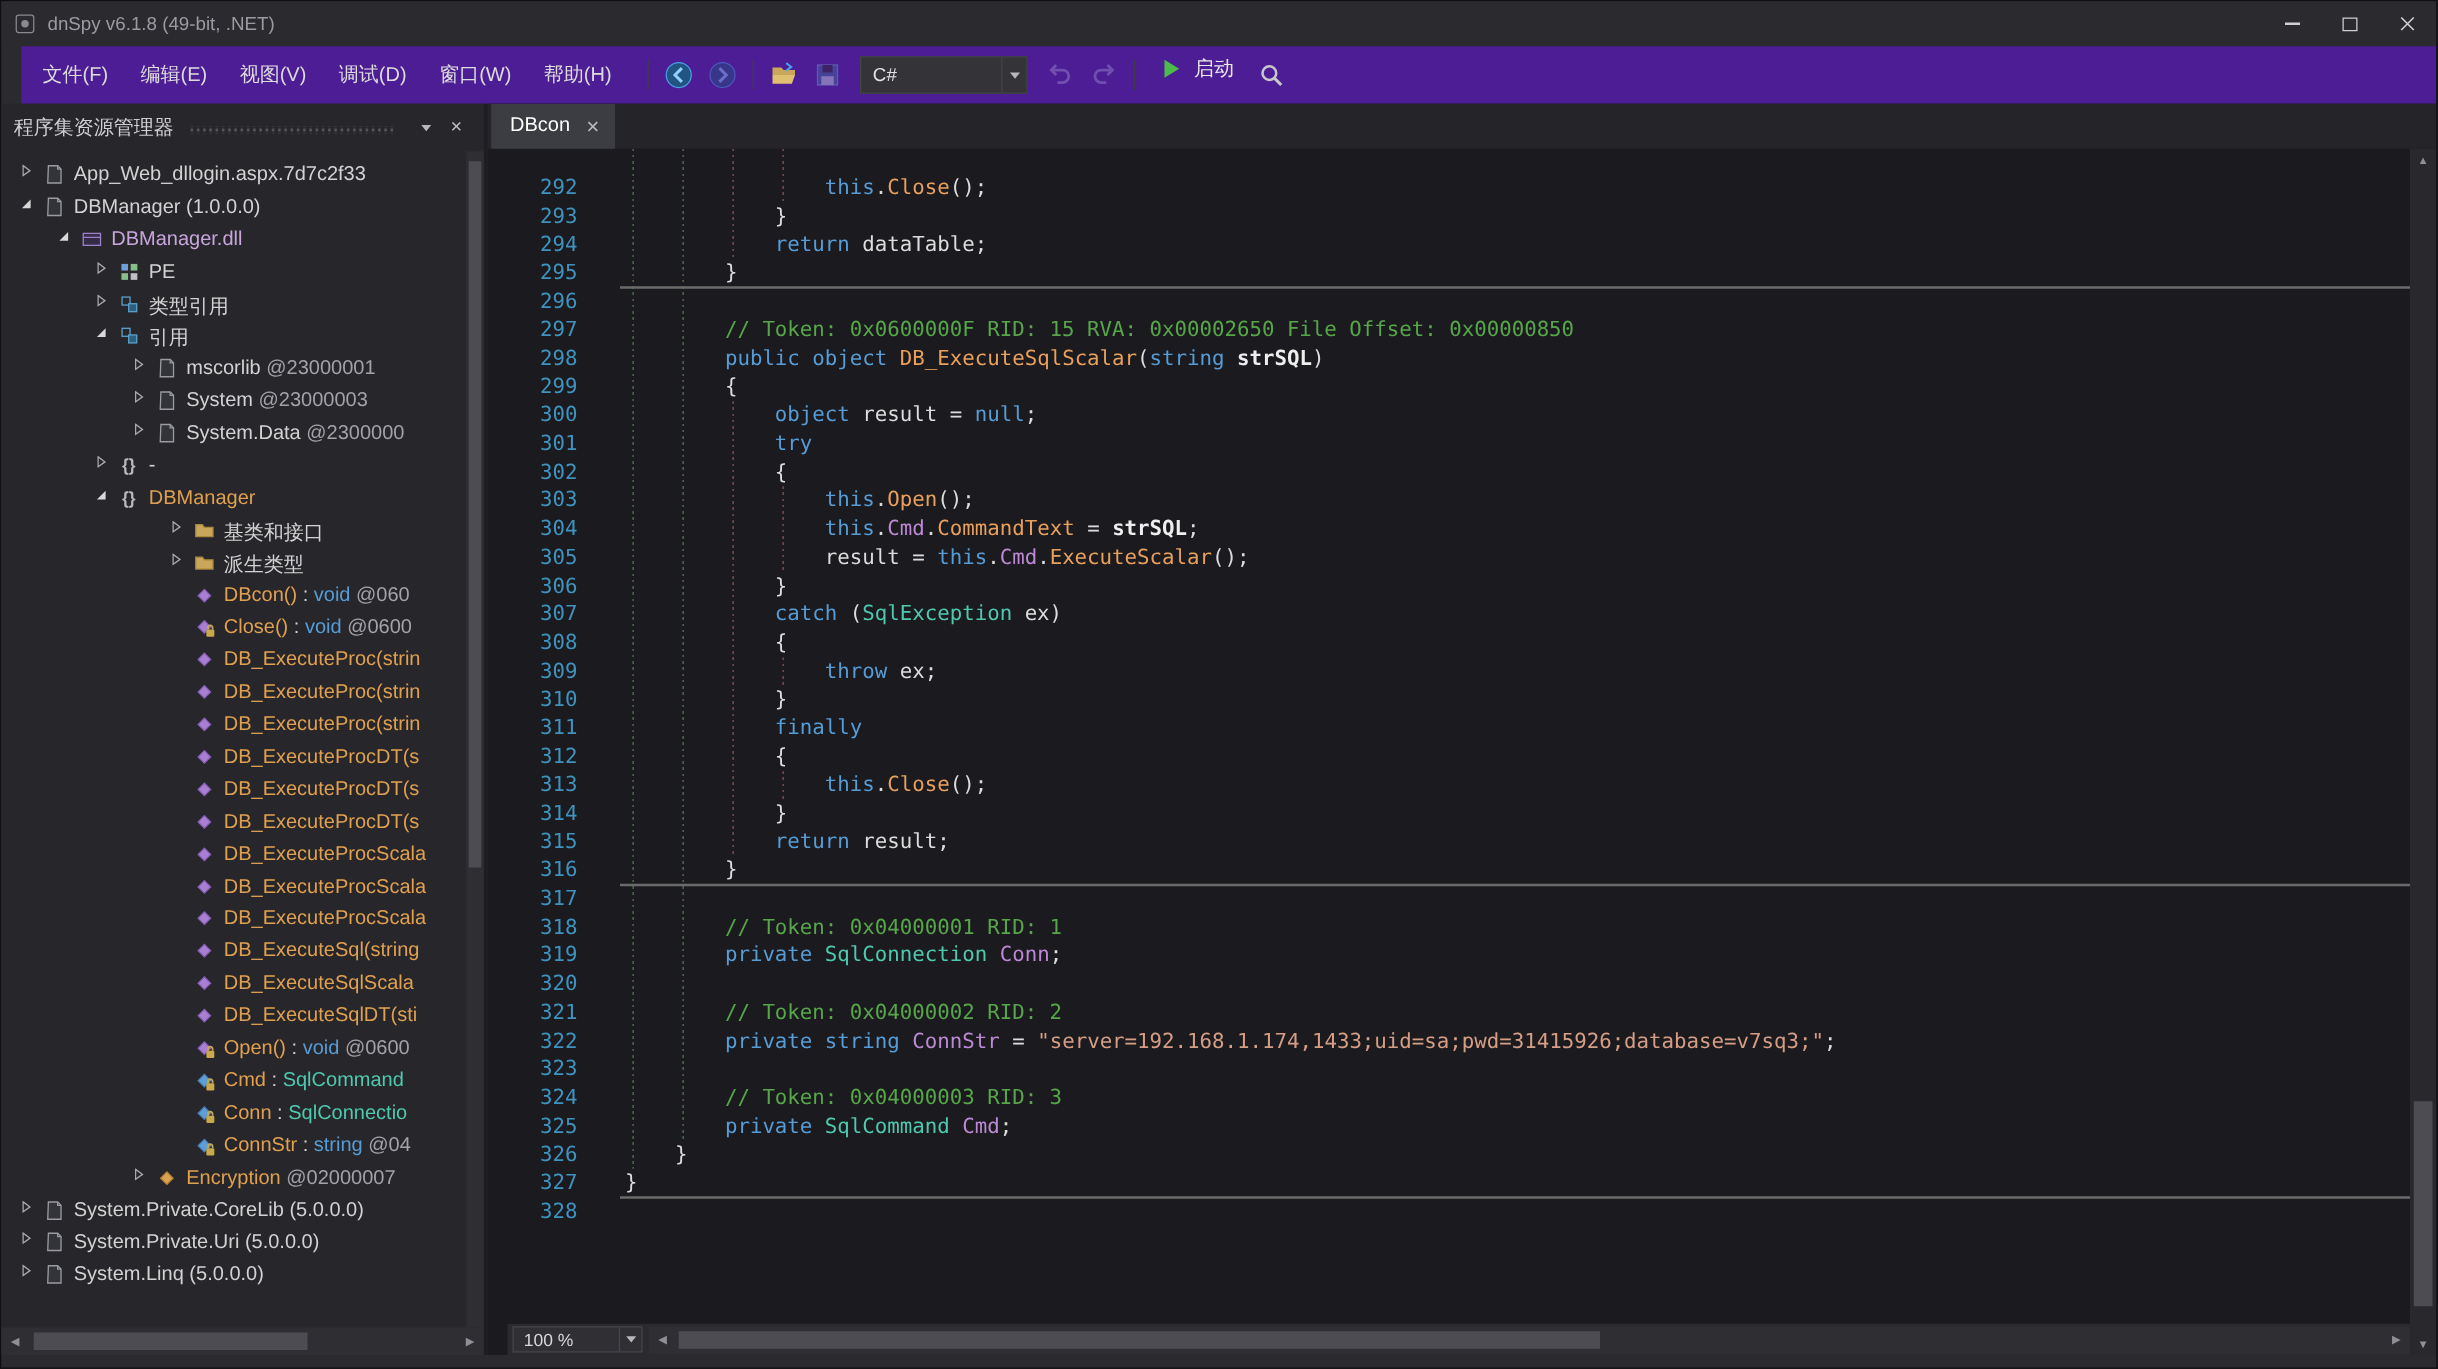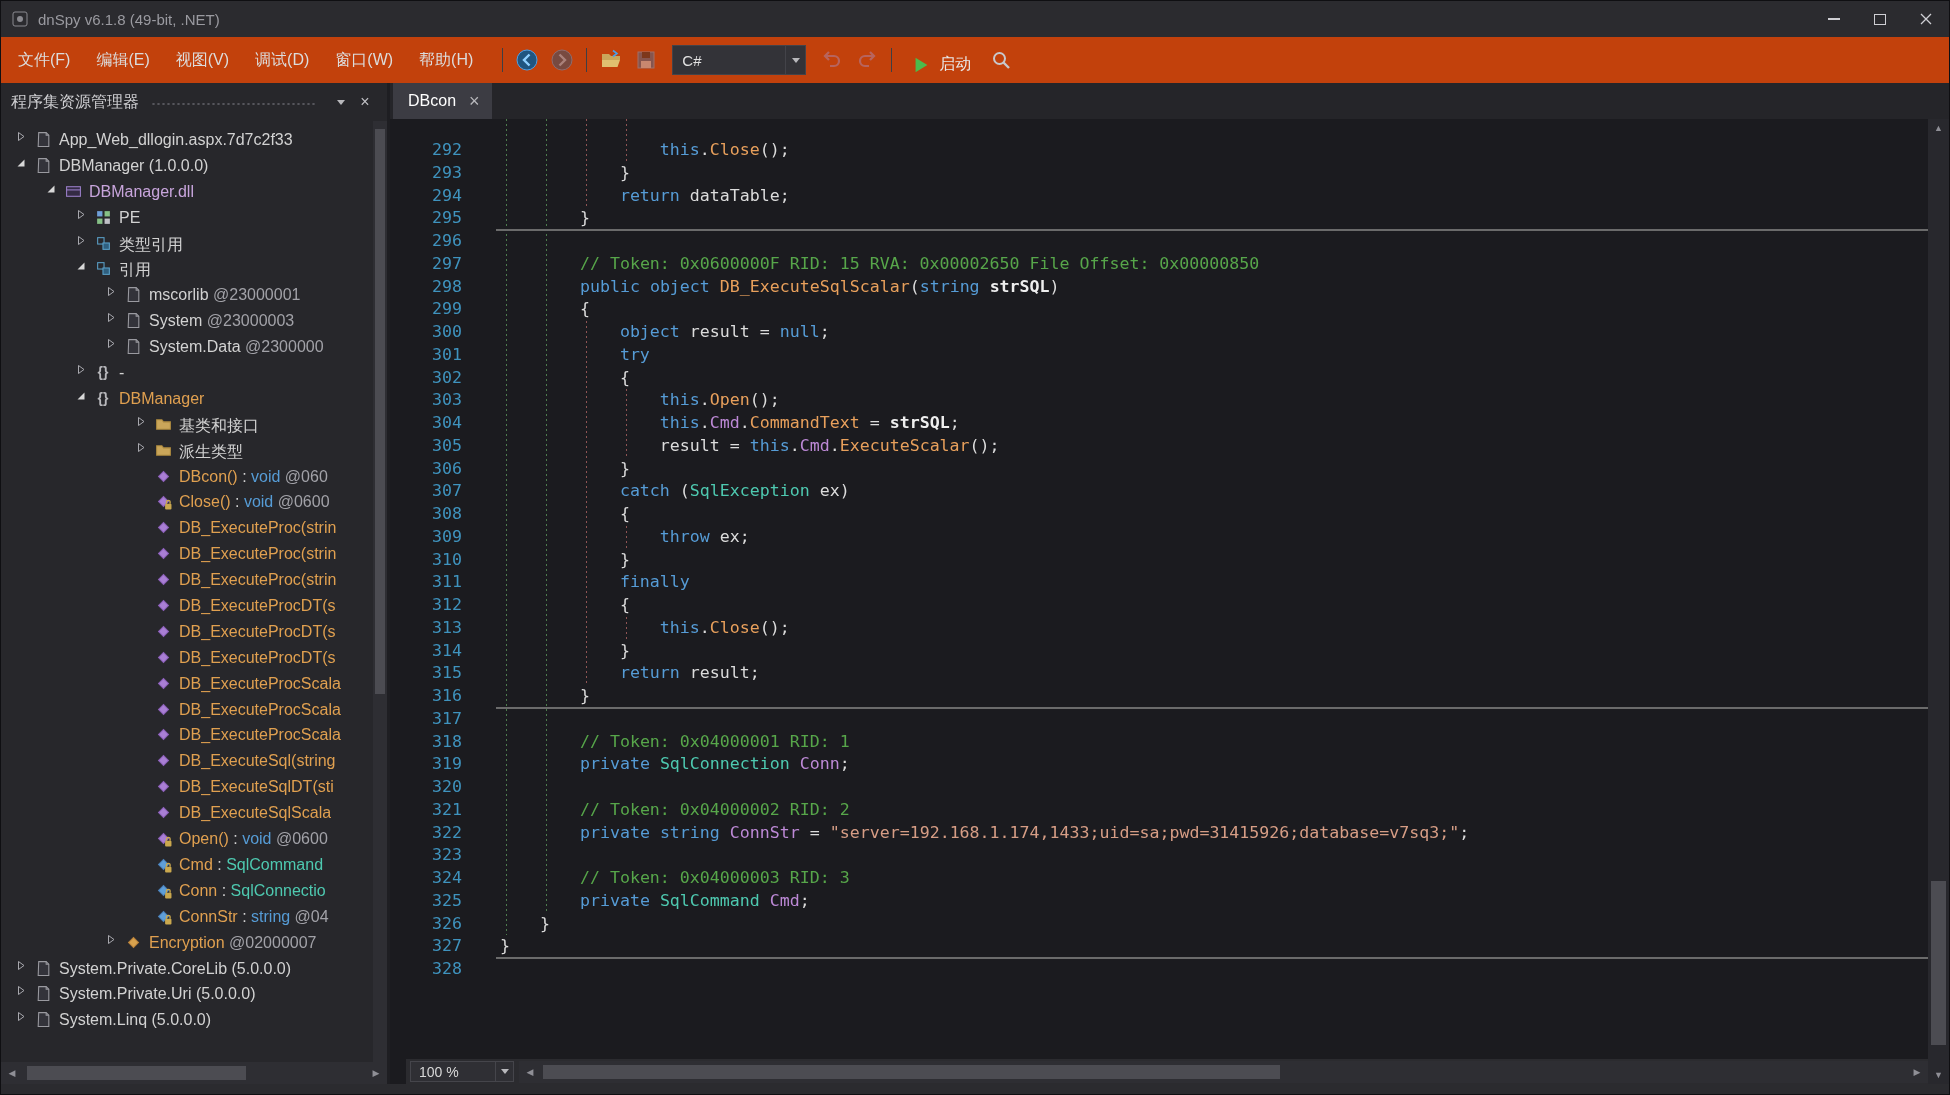--- a/index.html
+++ b/index.html
@@ -8,31 +8,31 @@
 .window{position:relative;width:1950px;height:1095px;background:#2b2b2f;overflow:hidden;border:1px solid #0f0f12;color:#d8d8d8}
 
 .titlebar{position:absolute;top:0;left:0;right:0;height:36px;display:flex;align-items:center;background:#2b2b2f}
 .title-icon{margin:0 9px 0 10px;display:flex}
 .title-text{color:#9a9aa0;font-size:15px}
 .win-controls{margin-left:auto;display:flex;height:100%}
 .win-btn{width:46px;height:100%;display:flex;align-items:center;justify-content:center}
 .min-glyph{width:12px;height:2px;background:#cfcfd4}
 .max-glyph{width:12px;height:11px;border:1.5px solid #cfcfd4}
 
-.menubar{position:absolute;top:36px;left:0;right:0;height:46px;display:flex;align-items:center;background:#c2410c}
+.menubar{position:absolute;top:36px;left:16px;right:0;height:46px;display:flex;align-items:center;background:#4c1d95}
 .menus{display:flex;margin-left:4px}
 .menu-item{padding:7px 13px;font-size:16px;color:#dcdcdc}
 .toolbar{display:flex;align-items:center;margin-left:12px;gap:5px}
 .tool-btn{min-width:30px;height:30px;display:flex;align-items:center;justify-content:center}
 .tool-sep{width:1px;height:24px;background:#3e3e44;margin:0 4px}
 .combo{display:flex;align-items:center;width:134px;height:30px;background:#333338;border:1px solid #434349;margin:0 6px}
 .combo-label{flex:1;padding:0 9px;font-size:15px;color:#e2e2e2}
 .combo-arrow{width:20px;height:100%;display:flex;align-items:center;justify-content:center;border-left:1px solid #434349}
 .arrow-down{width:0;height:0;border-left:4px solid transparent;border-right:4px solid transparent;border-top:5px solid #b8b8bc}
-.start-btn{display:flex;align-items:flex-end;gap:8px;padding:0 10px;height:30px}
+.start-btn{display:flex;align-items:flex-start;gap:8px;padding:0 10px;height:30px}
 .start-label{font-size:16px;color:#e8e8e8}
 
 .main{position:absolute;top:82px;left:0;right:0;bottom:10px;display:flex}
 .left-panel{position:relative;width:386px;background:#27272b;flex:none}
 .splitter{width:3px;background:#1e1e22;flex:none}
 .panel-header{height:38px;display:flex;align-items:center;padding:0 10px;color:#cfcfd2;font-size:16px}
 .panel-grip{flex:1;height:6px;margin:3px 12px 0;background-image:radial-gradient(circle,#56565c 1px,transparent 1.3px);background-size:5px 4px;background-position:0 50%}
 .panel-hbtn{width:24px;height:24px;display:flex;align-items:center;justify-content:center;color:#bfbfc4;font-size:16px}
 
 .tree{position:absolute;top:38px;left:0;right:14px;bottom:22px;overflow:hidden;padding-top:10px}
@@ -512,31 +512,31 @@
             <span class="tlabel"><span class="tk-o">DB_ExecuteSql(string</span></span>
           </div>
           <div class="trow">
             <span class="tindent" style="width: 128px;"></span>
             <span class="texp"></span>
             <span class="ticon">
               <svg class="tsvg" viewBox="0 0 16 16">
                 <rect x="4.7" y="4.7" width="6.6" height="6.6" transform="rotate(45 8 8)" fill="#a97fd4" stroke="#8a5fb8"></rect>
               </svg>
             </span>
+            <span class="tlabel"><span class="tk-o">DB_ExecuteSqlScala</span></span>
+          </div>
+          <div class="trow">
+            <span class="tindent" style="width: 128px;"></span>
+            <span class="texp"></span>
+            <span class="ticon">
+              <svg class="tsvg" viewBox="0 0 16 16">
+                <rect x="4.7" y="4.7" width="6.6" height="6.6" transform="rotate(45 8 8)" fill="#a97fd4" stroke="#8a5fb8"></rect>
+              </svg>
+            </span>
             <span class="tlabel"><span class="tk-o">DB_ExecuteSqlDT(sti</span></span>
-          </div>
-          <div class="trow">
-            <span class="tindent" style="width: 128px;"></span>
-            <span class="texp"></span>
-            <span class="ticon">
-              <svg class="tsvg" viewBox="0 0 16 16">
-                <rect x="4.7" y="4.7" width="6.6" height="6.6" transform="rotate(45 8 8)" fill="#a97fd4" stroke="#8a5fb8"></rect>
-              </svg>
-            </span>
-            <span class="tlabel"><span class="tk-o">DB_ExecuteSqlScala</span></span>
           </div>
           <div class="trow">
             <span class="tindent" style="width: 128px;"></span>
             <span class="texp"></span>
             <span class="ticon">
               <svg class="tsvg" viewBox="0 0 16 16">
                 <rect x="4.7" y="4.7" width="6.6" height="6.6" transform="rotate(45 8 8)" fill="#a97fd4" stroke="#8a5fb8"></rect>
                 <g>
                   <rect x="9.5" y="10" width="6" height="5.5" rx="1" fill="#caa84e"></rect>
                   <path d="M10.8 10V8.6a1.7 1.7 0 0 1 3.4 0V10" fill="none" stroke="#caa84e" stroke-width="1.3"></path>

